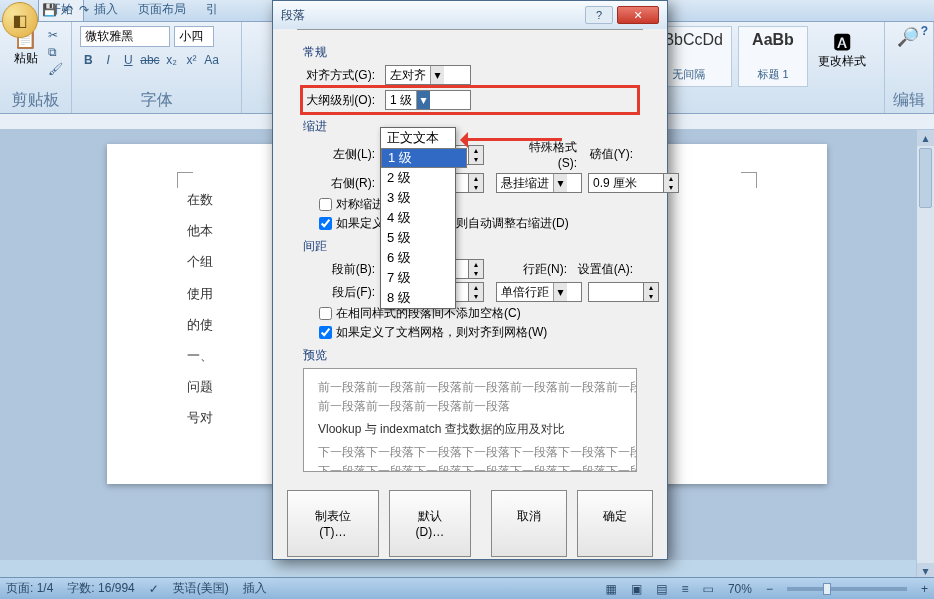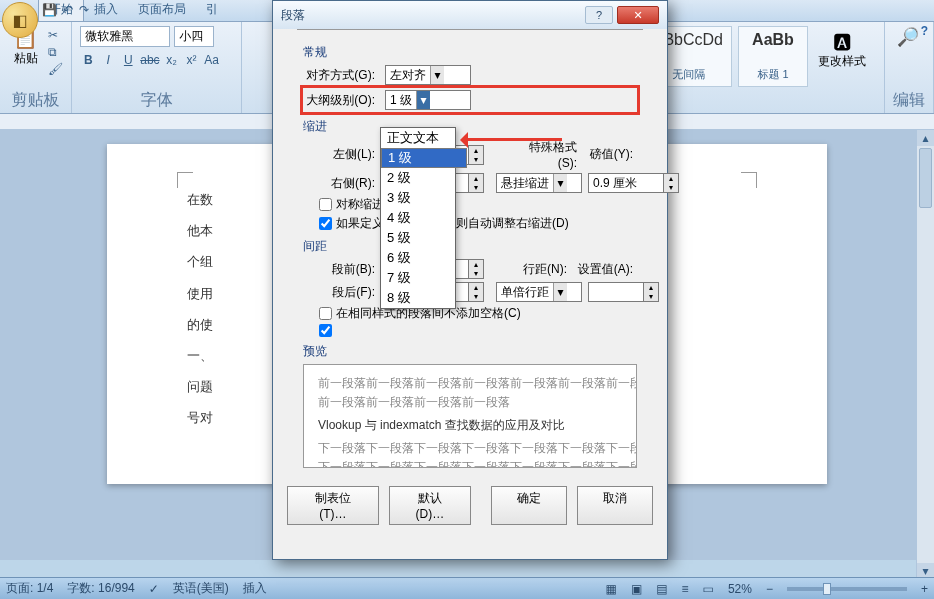--- a/index.html
+++ b/index.html
@@ -81,21 +81,21 @@
 .chk input{width:13px;height:13px;}
 .spinner{display:flex;}
 .spinner .inp{width:84px;}
 .spinbtns{display:flex;flex-direction:column;border:1px solid #7a7a7a;border-left:none;}
 .spinbtns span{font-size:8px;height:9px;width:14px;background:#e6e6e6;text-align:center;line-height:9px;}
 .preview-box{border:1px solid #999;background:#fff;height:104px;margin-top:4px;padding:8px 14px;font-size:9px;color:#888;overflow:hidden;}
 .preview-box .ln{white-space:nowrap;margin:2px 0;}
 .preview-box .em{color:#333;margin:6px 0;}
 .dlg-btns{display:flex;gap:10px;justify-content:flex-start;padding:10px 14px;}
 .dlg-btns .gap{flex:1;}
-.btn{border:1px solid #888;background:linear-gradient(#fdfdfd,#e4e4e4);padding:3px 16px;min-width:76px;text-align:center;}
+.btn{border:1px solid #888;background:linear-gradient(#fdfdfd,#e4e4e4);padding:17px 16px;min-width:76px;text-align:center;}
 
 </style>
 </head>
 <body>
 
 <div class="office-btn">◧</div>
 <div class="qat">
   <span>💾</span>
   <span>↶</span>
   <span>↷</span>
@@ -293,38 +293,39 @@
             <span>▾</span>
           </div>
         </div>
     </div>
     <div class="chk">
         <input type="checkbox" style="">
         <span>在相同样式的段落间不添加空格(C)</span>
       </div>
     <div class="chk">
         <input type="checkbox" checked="" style="">
+        <span>如果定义了文档网格，则对齐到网格(W)</span>
       </div>
 
     <div class="sect-title">预览</div>
     <div class="preview-box">
       <div class="ln">前一段落前一段落前一段落前一段落前一段落前一段落前一段落前一段落前一段落</div>
       <div class="ln">前一段落前一段落前一段落前一段落</div>
       <div class="ln em">Vlookup 与 indexmatch 查找数据的应用及对比</div>
       <div class="ln">下一段落下一段落下一段落下一段落下一段落下一段落下一段落下一段落下一段落</div>
       <div class="ln">下一段落下一段落下一段落下一段落下一段落下一段落下一段落下一段落下一段落</div>
 
     </div>
   </div>
   <div class="dlg-btns">
     <div class="btn">制表位(T)…</div>
     <div class="btn">默认(D)…</div>
     <div class="gap"></div>
+    <div class="btn">取消</div>
     <div class="btn">确定</div>
-    <div class="btn">取消</div>
   </div>
 </div>
 
 <div class="dropdown">
   <div class="dd-item">正文文本</div>
   <div class="dd-item sel">1 级</div>
   <div class="dd-item">2 级</div>
   <div class="dd-item">3 级</div>
   <div class="dd-item">4 级</div>
   <div class="dd-item">5 级</div>
@@ -343,19 +344,19 @@
   <span>字数: 16/994</span>
   <span>✓</span>
   <span>英语(美国)</span>
   <span>插入</span>
   <span class="spacer"></span>
   <span>▦</span>
   <span>▣</span>
   <span>▤</span>
   <span>≡</span>
   <span>▭</span>
-  <span>52%</span>
+  <span>70%</span>
   <span>−</span>
   <div class="zoomtrk">
       <div class="kn"></div>
     </div>
   <span>+</span>
 </div>
 
 </body></html>

